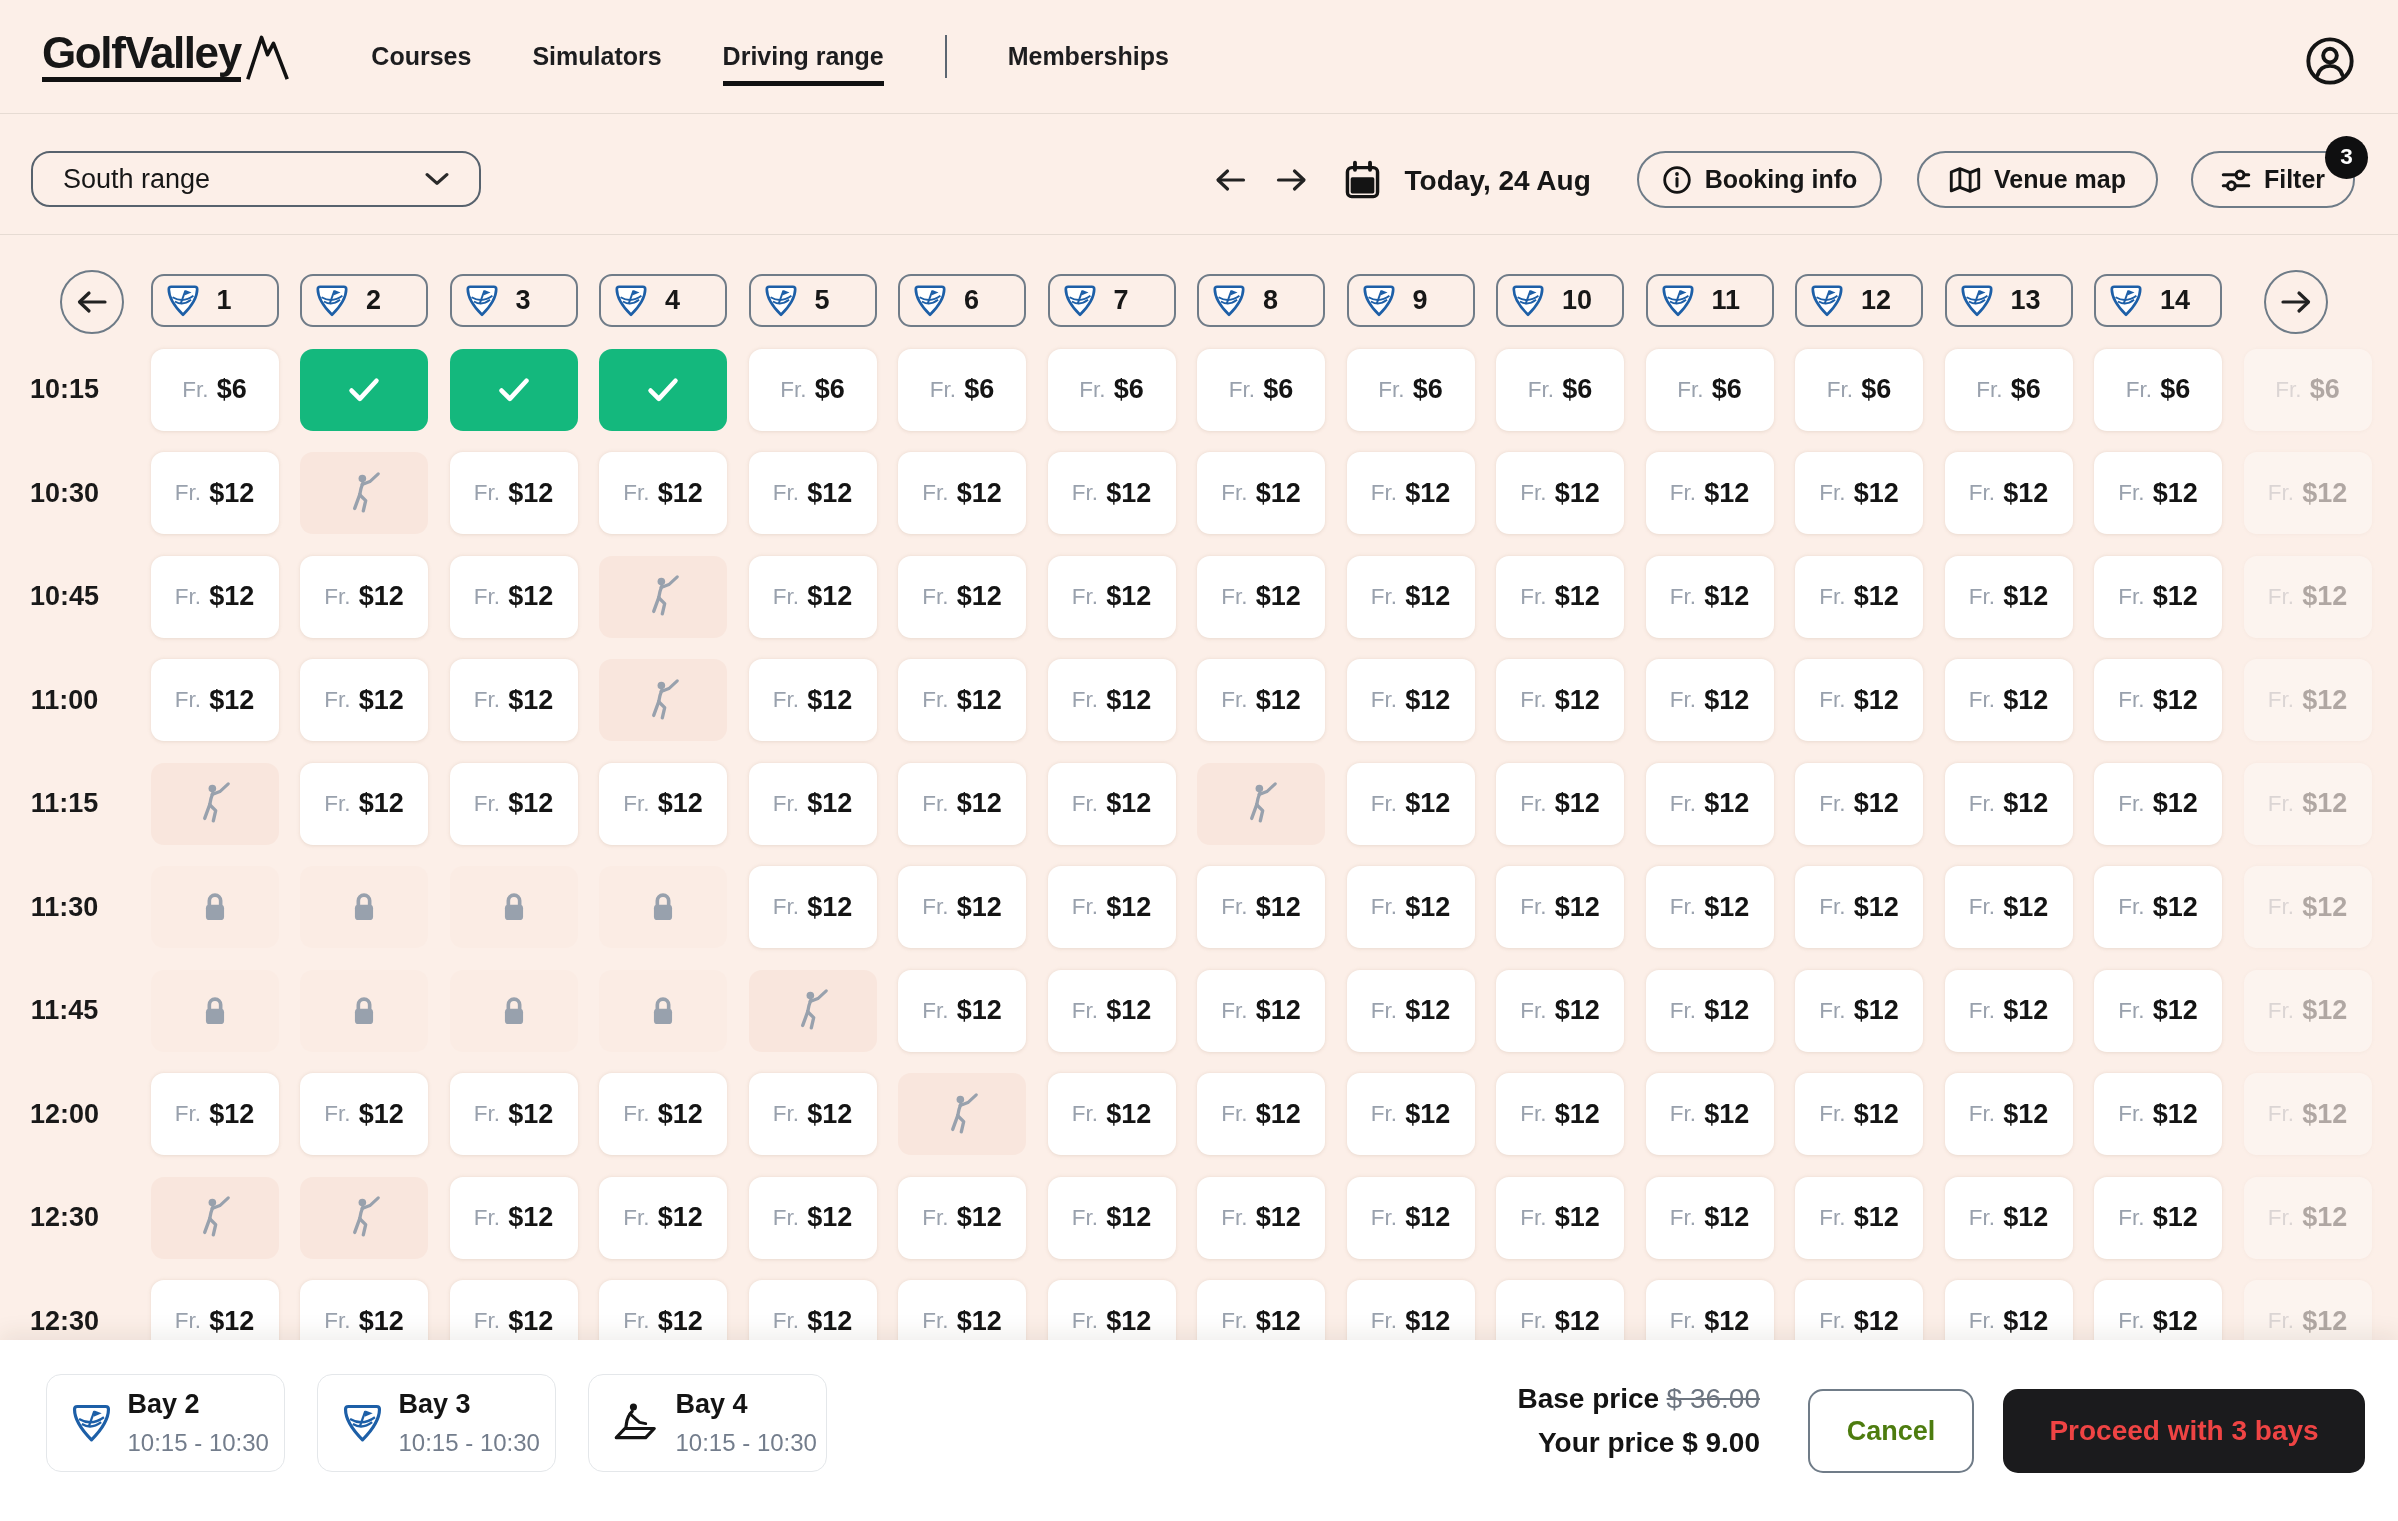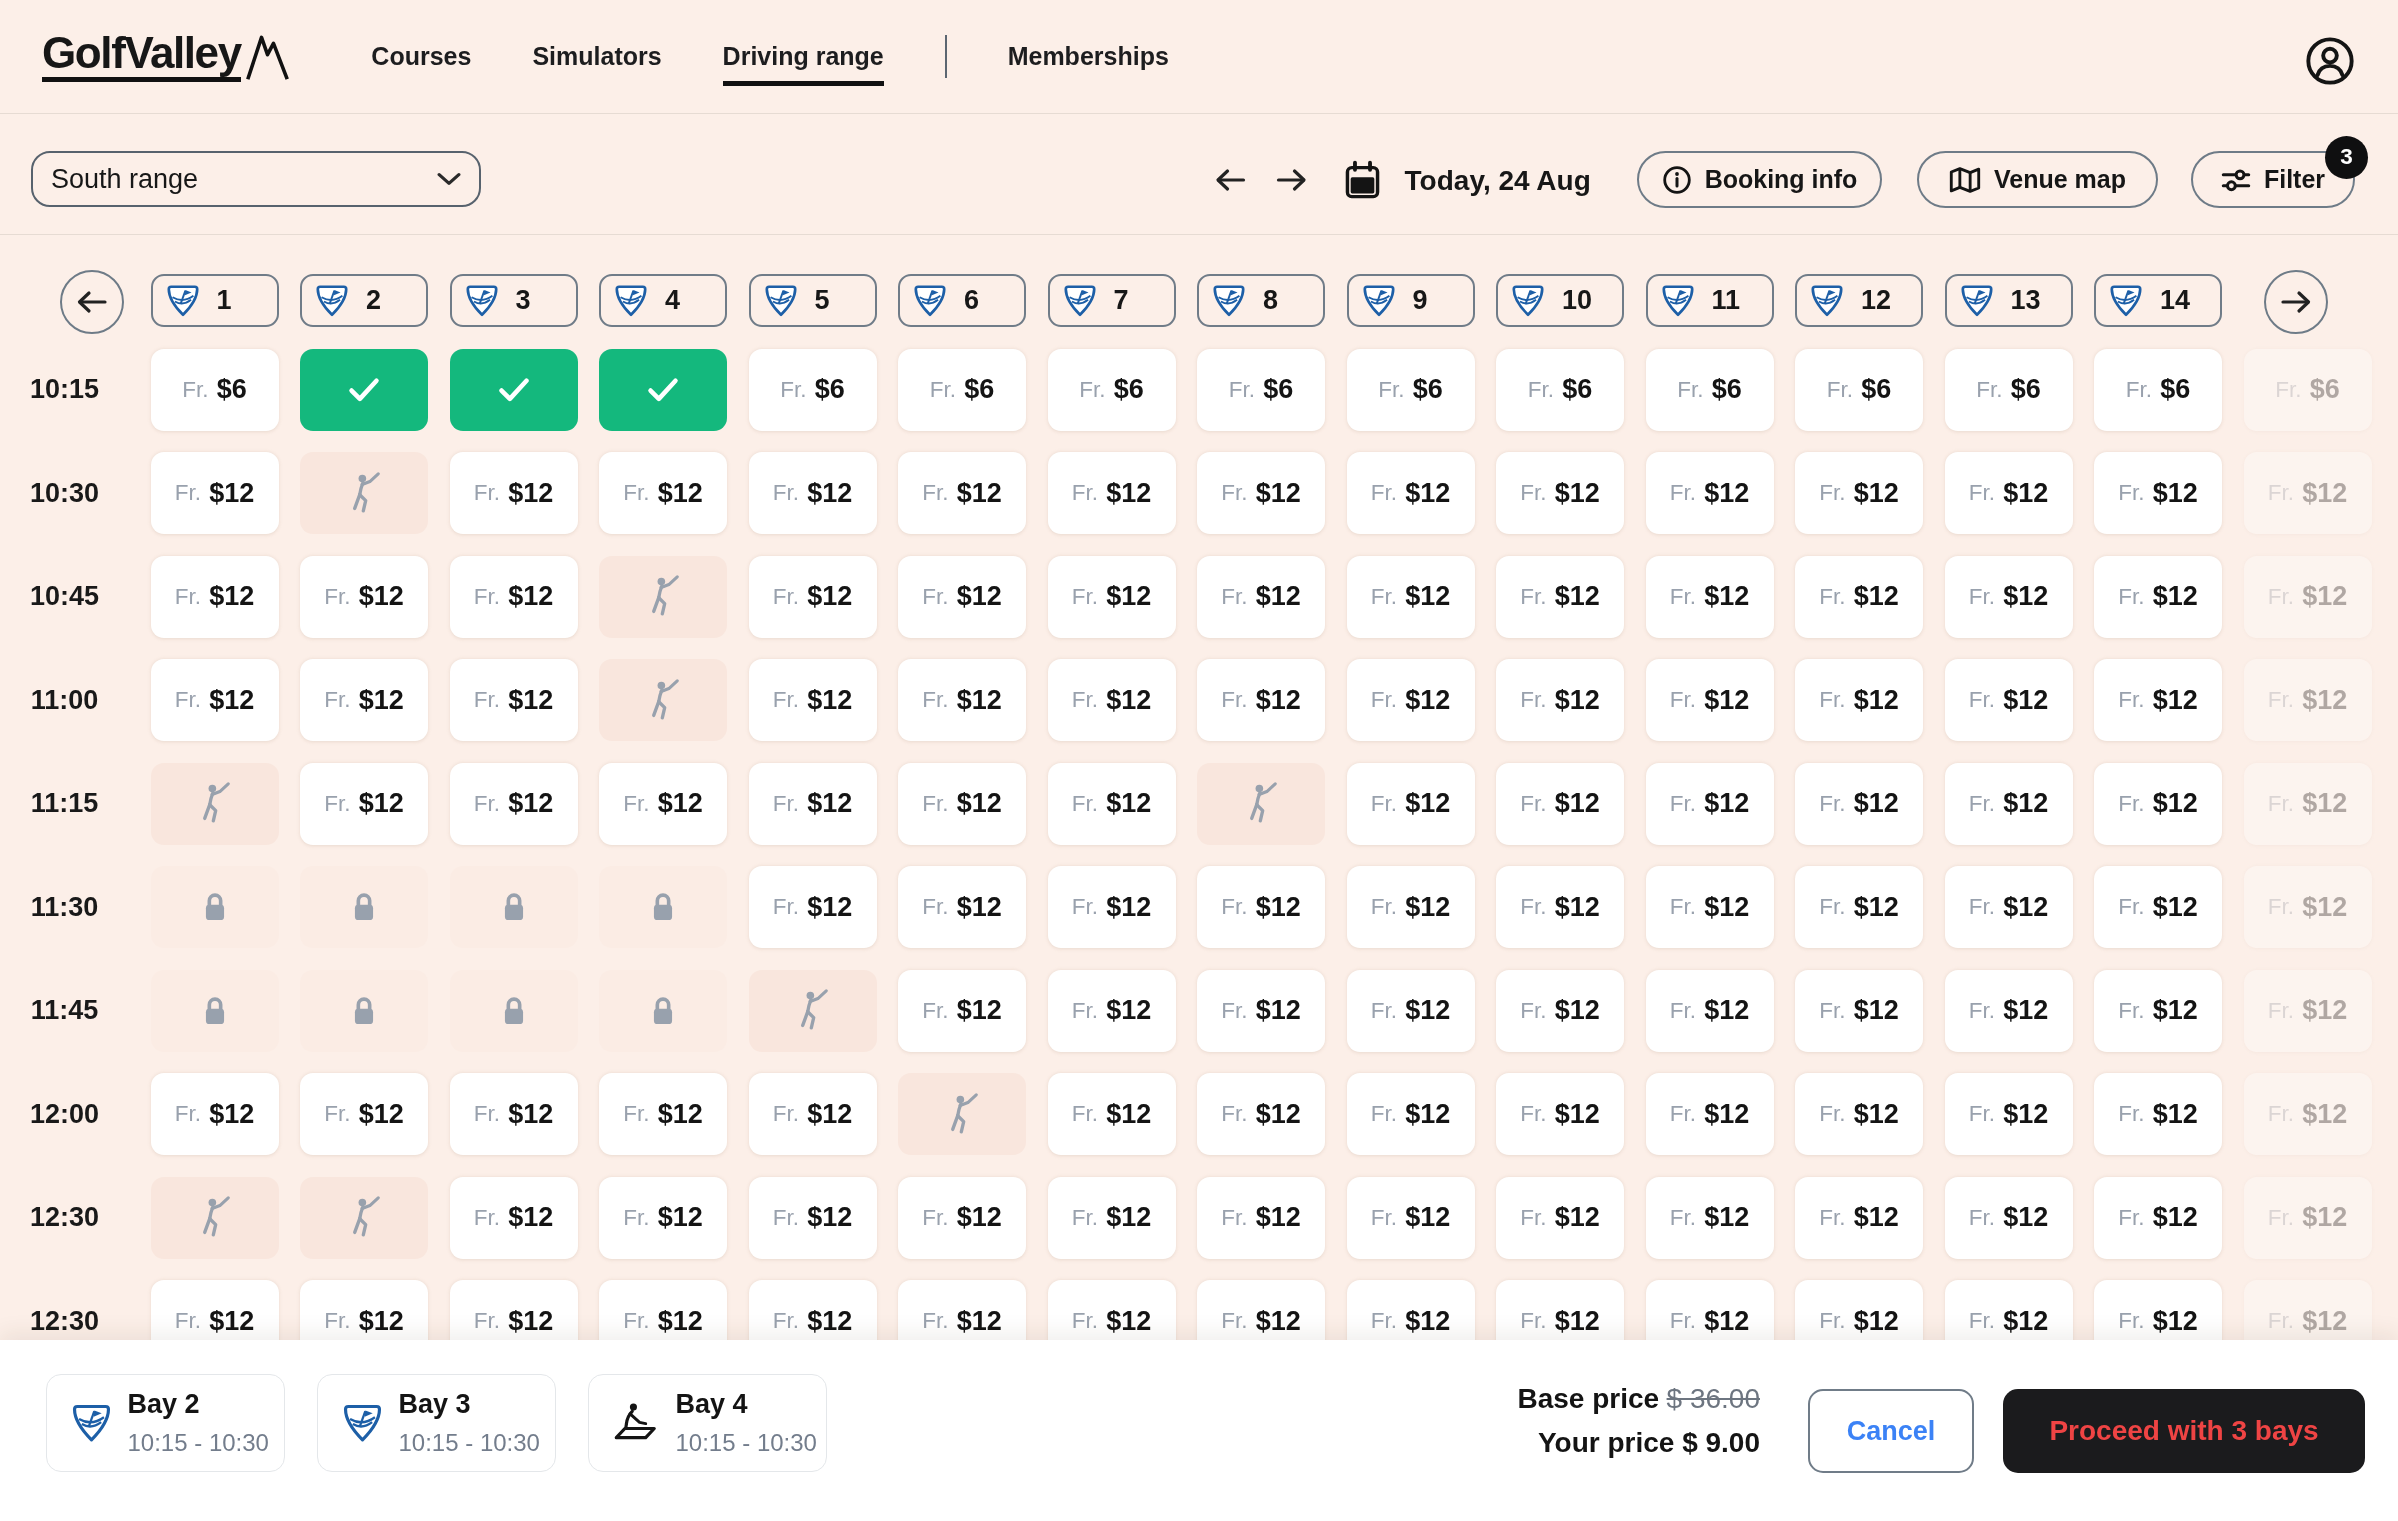--- a/index.html
+++ b/index.html
@@ -20,21 +20,21 @@
   .nav-item{font-size:25px;font-weight:700;color:#1d1d1f;cursor:pointer;position:relative;padding:9.4px 0;}
   .nav-item.active::after{content:"";position:absolute;left:0;right:0;bottom:-5.6px;height:4.7px;background:#111;}
   .nav-divider{width:1.9px;height:43px;background:#5c6671;}
   .account{position:absolute;right:43px;top:35px;width:52px;height:52px;cursor:pointer;}
   
   .toolbar{position:absolute;left:0;top:114px;width:2399px;height:121px;
     border-bottom:1.9px solid #e6dbd3;box-sizing:border-box;}
   .range-select{position:absolute;left:31px;top:37px;width:450px;height:56px;
     border:2.8px solid #57626d;border-radius:19px;box-sizing:border-box;
     display:flex;align-items:center;justify-content:space-between;
-    padding:0 18px;cursor:pointer;background:transparent;}
+    padding:0 30px;cursor:pointer;background:transparent;}
   .range-select .sel-label{font-size:27px;color:#171717;}
   .icon-btn{position:absolute;width:43px;height:43px;top:44px;display:flex;align-items:center;justify-content:center;cursor:pointer;}
   .cal-wrap{position:absolute;left:1341px;top:45px;display:flex;align-items:center;gap:20.6px;}
   .date-label{font-size:28px;font-weight:700;}
   .pill{position:absolute;top:37px;height:57px;border:2.8px solid #6e7b87;border-radius:29px;
     box-sizing:border-box;display:flex;align-items:center;justify-content:center;gap:13px;
     cursor:pointer;background:transparent;}
   .pill span{font-size:25px;font-weight:700;color:#161616;}
   .badge{position:absolute;left:2325px;top:21.5px;width:43px;height:43px;border-radius:50%;
     background:#0f0f10;color:#fff;font-size:22.5px;font-weight:700;
@@ -68,21 +68,21 @@
     background:#fff;display:flex;align-items:center;padding:0 0 0 22.5px;gap:15px;cursor:pointer;}
   .sel-card .txt{display:flex;flex-direction:column;gap:8.4px;}
   .sel-card .bay-name{font-size:27px;font-weight:700;color:#141414;}
   .sel-card .bay-time{font-size:24px;color:#737d8c;}
   .price-block{position:absolute;right:639px;top:43px;display:flex;flex-direction:column;align-items:flex-end;gap:12px;}
   .price-line{font-size:28px;font-weight:700;color:#141414;white-space:nowrap;}
   .price-strike{color:#6d7580;text-decoration:line-through;font-weight:400;margin-left:7.5px;}
   .btn{position:absolute;top:49px;height:84px;border-radius:15px;box-sizing:border-box;
     display:flex;align-items:center;justify-content:center;cursor:pointer;}
   .btn-cancel{right:425px;width:166px;background:#fff;border:2.8px solid #707c88;}
-  .btn-cancel span{font-size:27px;font-weight:700;color:#3b82f6;}
+  .btn-cancel span{font-size:27px;font-weight:700;color:#4d7c0f;}
   .btn-proceed{right:34px;width:362px;background:#1b1b1d;border:none;}
   .btn-proceed span{font-size:28px;font-weight:700;color:#ef4444;}
   svg{display:block;}
 </style>
 </head>
 <body>
 
 <div class="topnav">
   <div class="logo">
     <div class="logo-text">GolfValley</div>

